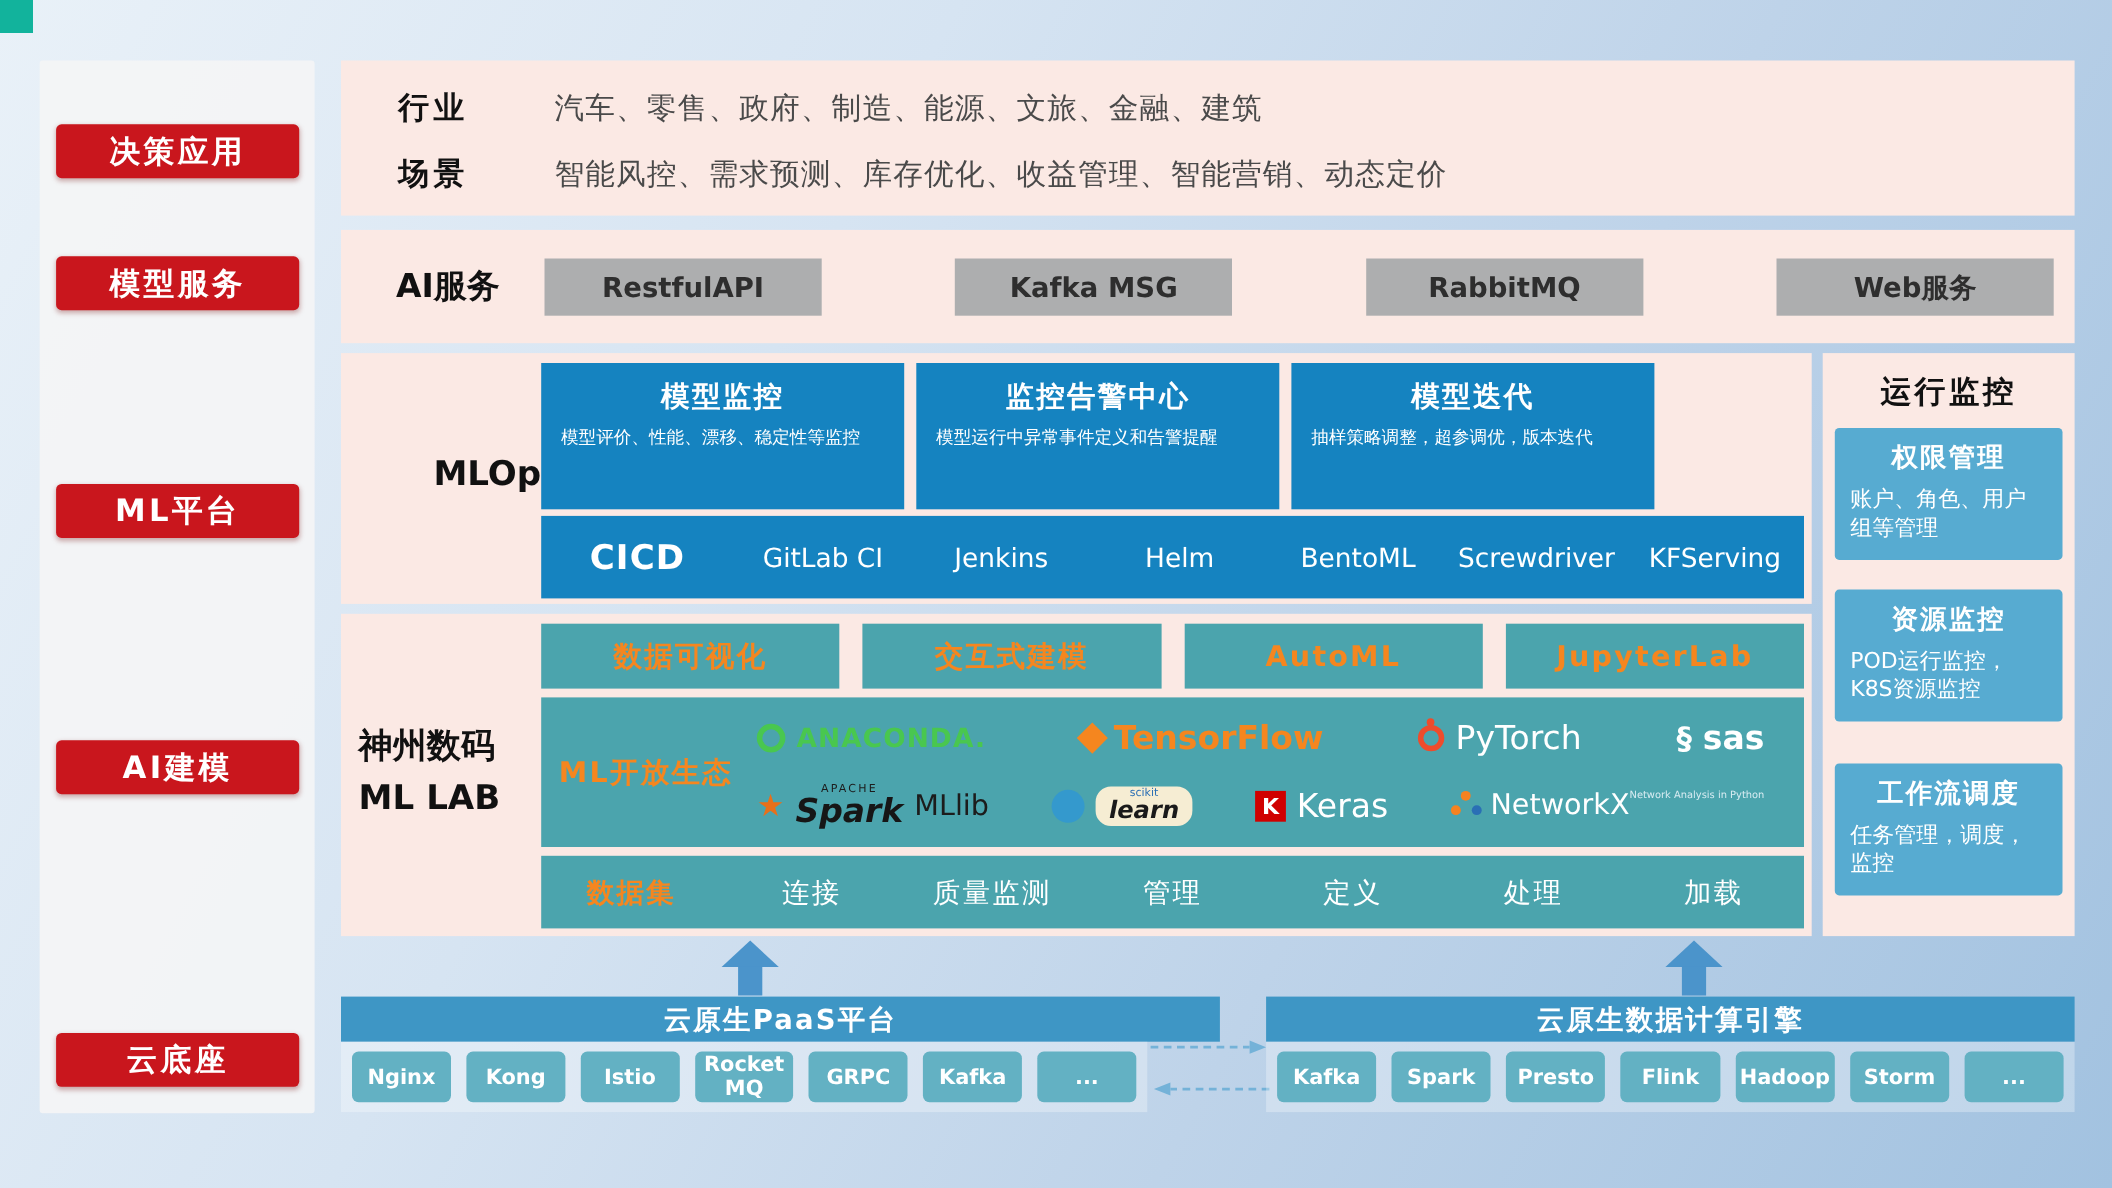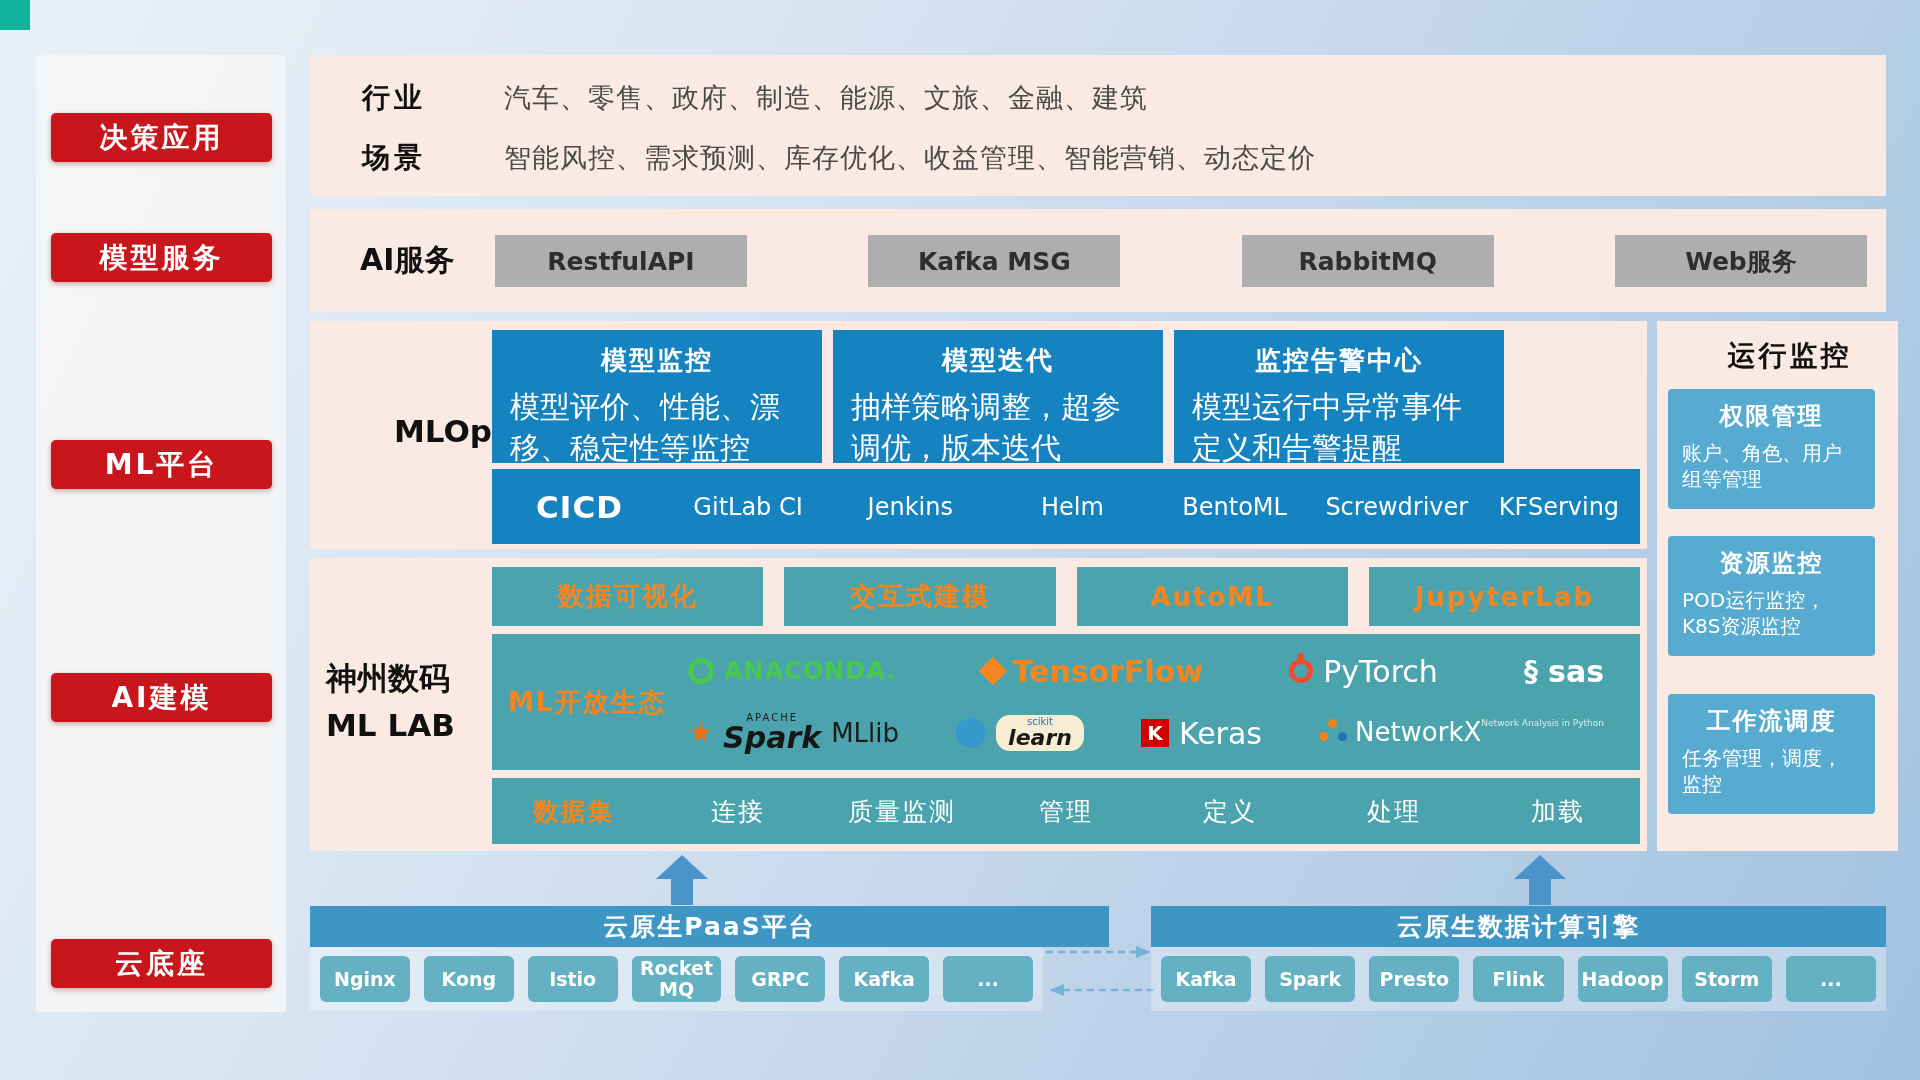--- a/index.html
+++ b/index.html
@@ -14,39 +14,39 @@
     font-size:28px;font-weight:bold;display:flex;align-items:center;justify-content:center;letter-spacing:3px;
     box-shadow:0 2px 5px rgba(120,20,20,0.35);cursor:pointer;}
   .rb0{top:113px;} .rb1{top:233px;} .rb2{top:408px;margin-top:32px;} .rb3{top:673px;} .rb4{top:939px;}
 
   
   .panel{position:absolute;background:#fbe9e4;}
   .row1{left:310px;top:55px;width:1576px;height:141px;}
   .row2{left:310px;top:209px;width:1576px;height:103px;}
   .row3{left:310px;top:321px;width:1337px;height:228px;}
   .row4{left:310px;top:558px;width:1337px;height:293px;}
-  .monitor{left:1657px;top:321px;width:229px;height:530px;padding-left:12px;}
+  .monitor{left:1657px;top:321px;width:229px;height:530px;}
 
   
   .app-row{position:absolute;left:52px;right:20px;display:flex;align-items:center;}
   .app-row.r0{top:24px;} .app-row.r1{top:84px;}
   .app-label{width:142px;font-size:28px;font-weight:bold;color:#111;letter-spacing:4px;}
   .app-value{font-size:27px;color:#4a4a4a;letter-spacing:1px;}
 
   
   .svc-label{position:absolute;left:50px;top:0;height:103px;display:flex;align-items:center;font-size:30px;font-weight:bold;color:#111;}
   .svc-btns{position:absolute;left:185px;top:26px;right:19px;height:52px;display:flex;justify-content:space-between;}
   .gray-btn{width:252px;background:#adaeaf;color:#2e2e2e;font-size:25px;font-weight:bold;display:flex;align-items:center;justify-content:center;cursor:pointer;}
 
   
   .mlops-label{position:absolute;left:84px;top:92px;font-size:31px;font-weight:bold;color:#111;}
   .mlops-cards{position:absolute;left:182px;top:9px;width:1012px;height:133px;display:flex;gap:11px;}
   .blue-card{flex:1;background:#1583c0;color:#fff;}
   .blue-card .t{text-align:center;font-size:26px;font-weight:bold;margin-top:13px;letter-spacing:2px;}
-  .blue-card .d{font-size:30px;margin:9px 18px 0;line-height:1.35;}
+  .blue-card .d{font-size:16px;margin:9px 18px 0;line-height:1.35;}
   .cicd{position:absolute;left:182px;top:148px;width:1148px;height:75px;background:#1583c0;color:#fff;display:flex;align-items:center;}
   .cicd-t{width:175px;text-align:center;font-size:31px;font-weight:bold;letter-spacing:1px;}
   .tool{flex:1;text-align:center;font-size:24px;}
 
   
   .mon-title{position:absolute;top:16px;width:100%;text-align:center;font-size:28px;font-weight:bold;color:#111;letter-spacing:3px;}
   .mon-card{position:absolute;left:11px;width:207px;height:120px;background:#57abd1;border-radius:4px;color:#fff;}
   .mon-card .t{text-align:center;font-size:24px;font-weight:bold;margin-top:11px;letter-spacing:2px;}
   .mon-card .d{font-size:20px;margin:8px 14px 0;line-height:1.3;}
   .mc0{top:68px;} .mc1{top:215px;} .mc2{top:373px;}
@@ -143,26 +143,26 @@
   </div>
 
   <div class="panel row3">
     <div class="mlops-label">MLOps</div>
     <div class="mlops-cards">
       <div class="blue-card">
         <div class="t">模型监控</div>
         <div class="d">模型评价、性能、漂移、稳定性等监控</div>
       </div>
       <div class="blue-card">
+        <div class="t">监控告警中心</div>
+        <div class="d">模型运行中异常事件定义和告警提醒</div>
+      </div>
+      <div class="blue-card">
         <div class="t">模型迭代</div>
         <div class="d">抽样策略调整，超参调优，版本迭代</div>
-      </div>
-      <div class="blue-card">
-        <div class="t">监控告警中心</div>
-        <div class="d">模型运行中异常事件定义和告警提醒</div>
       </div>
     </div>
     <div class="cicd">
       <div class="cicd-t">CICD</div>
       <div class="tool">GitLab CI</div>
       <div class="tool">Jenkins</div>
       <div class="tool">Helm</div>
       <div class="tool">BentoML</div>
       <div class="tool">Screwdriver</div>
       <div class="tool">KFServing</div>

